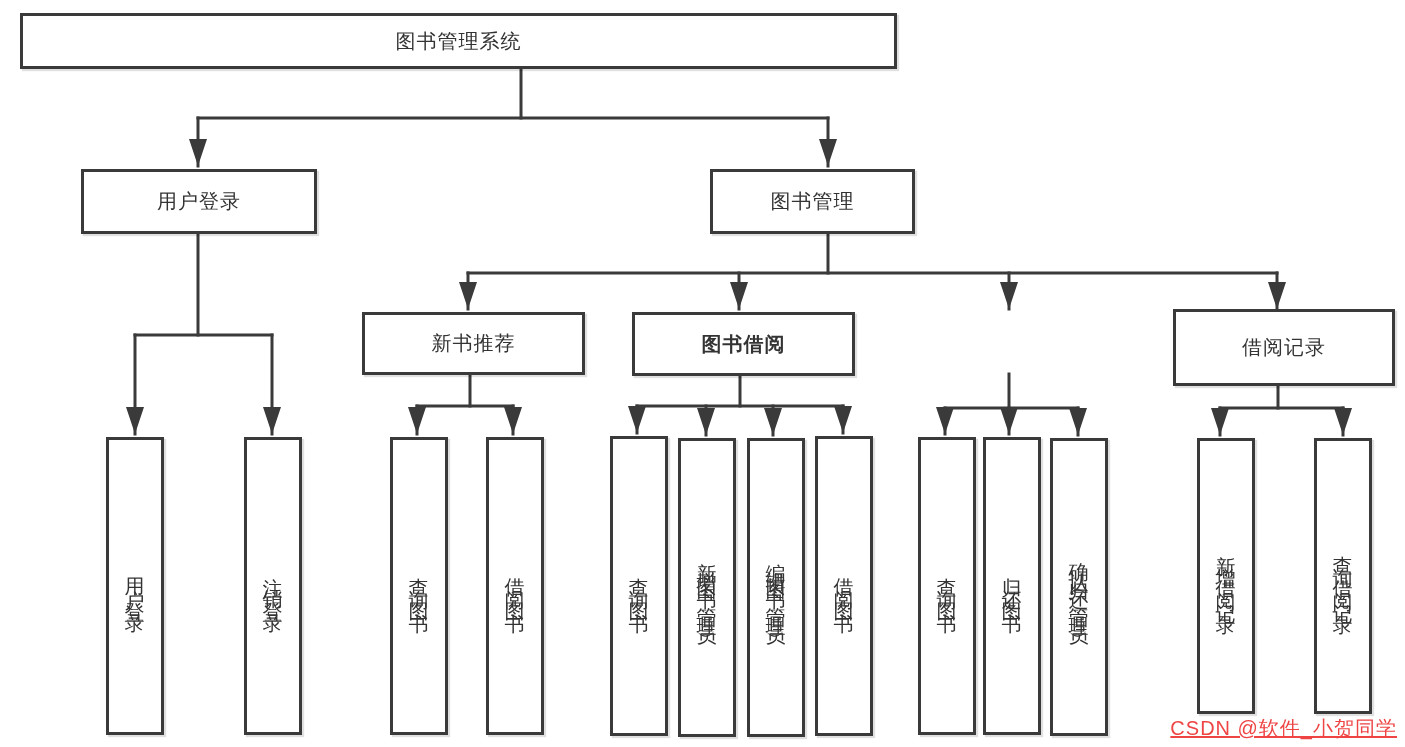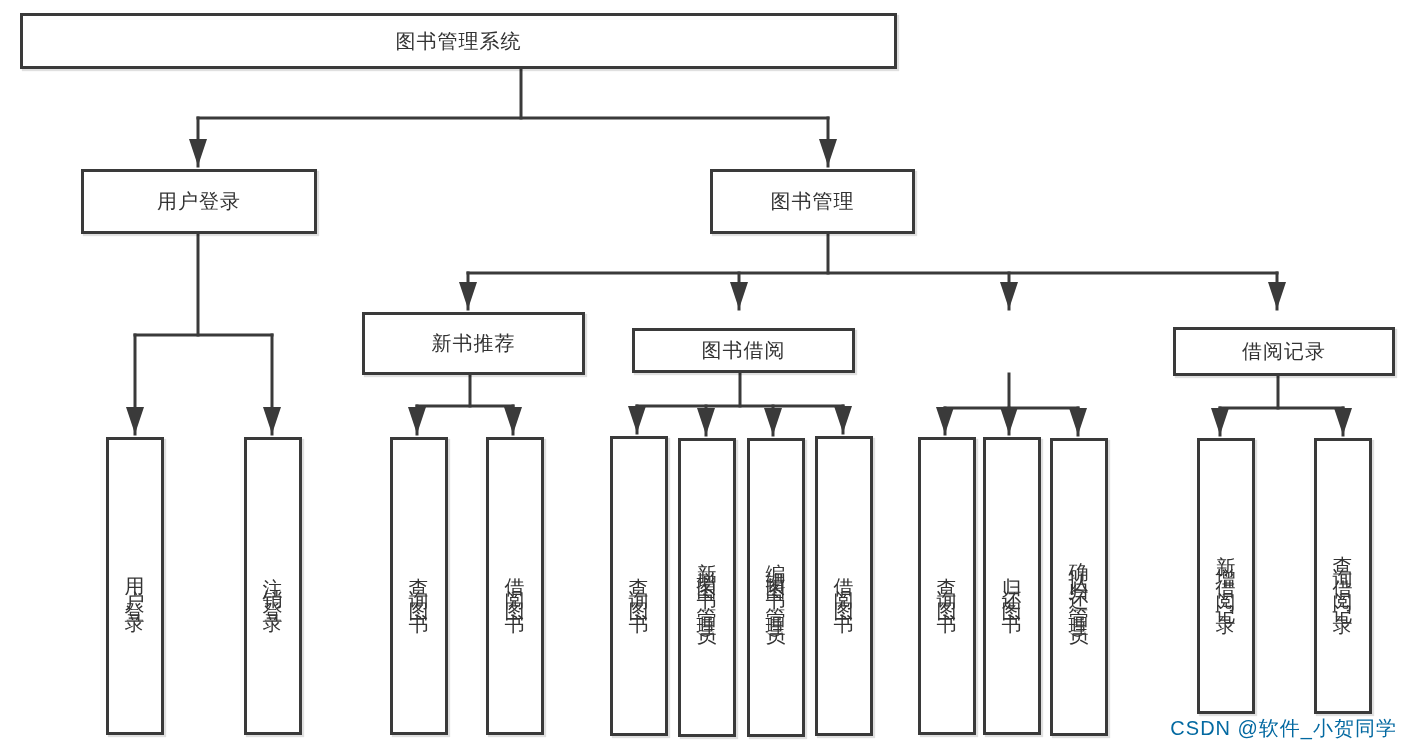--- a/index.html
+++ b/index.html
@@ -28,23 +28,24 @@
     text-orientation: mixed;
     letter-spacing: 12px;
     white-space: normal;
     line-height: 1;
   }
   .watermark {
     position: absolute;
     right: 8px;
     bottom: 5px;
     font-size: 20px;
-    color: #0369a1;
+    color: #ef4444;
     letter-spacing: 1px;
     z-index: 5;
+    text-decoration: underline;
   }
 </style>
 </head>
 <body>
 
 <div class="canvas">
 
   <svg class="connectors" width="1405" height="747" viewBox="0 0 1405 747">
     <defs>
       <marker id="arrow" markerWidth="9" markerHeight="6" viewBox="0 -3 9 6" refX="9" refY="0" orient="auto" markerUnits="strokeWidth">
@@ -94,22 +95,22 @@
       <path d="M1343,408 V435" marker-end="url(#arrow)"></path>
     </g>
   </svg>
 
   <div class="box" style="left:20px; top:13px; width:877px; height:56px;">图书管理系统</div>
 
   <div class="box" style="left:81px; top:169px; width:236px; height:65px;">用户登录</div>
   <div class="box" style="left:710px; top:169px; width:205px; height:65px;">图书管理</div>
 
   <div class="box" style="left:362px; top:312px; width:223px; height:63px;">新书推荐</div>
-  <div class="box" style="left:632px; top:328px; width:223px; height:45px;">图书借阅</div>
-  <div class="box" style="left:1173px; top:327px; width:222px; height:49px;">借阅记录</div>
+  <div class="box" style="left:632px; top:312px; width:223px; height:64px;font-weight:bold;">图书借阅</div>
+  <div class="box" style="left:1173px; top:309px; width:222px; height:77px;">借阅记录</div>
 
   <div class="box vbox" style="left:106px; top:437px; width:58px; height:298px;">用户登录</div>
   <div class="box vbox" style="left:244px; top:437px; width:58px; height:298px;">注销登录</div>
 
   <div class="box vbox" style="left:390px; top:437px; width:58px; height:298px;">查询图书</div>
   <div class="box vbox" style="left:486px; top:437px; width:58px; height:298px;">借阅图书</div>
 
   <div class="box vbox" style="left:610px; top:436px; width:58px; height:300px;">查询图书</div>
   <div class="box vbox" style="left:678px; top:438px; width:58px; height:299px; letter-spacing:9px;">新增图书（管理员）</div>
   <div class="box vbox" style="left:747px; top:438px; width:58px; height:299px; letter-spacing:9px;">编辑图书（管理员）</div>

